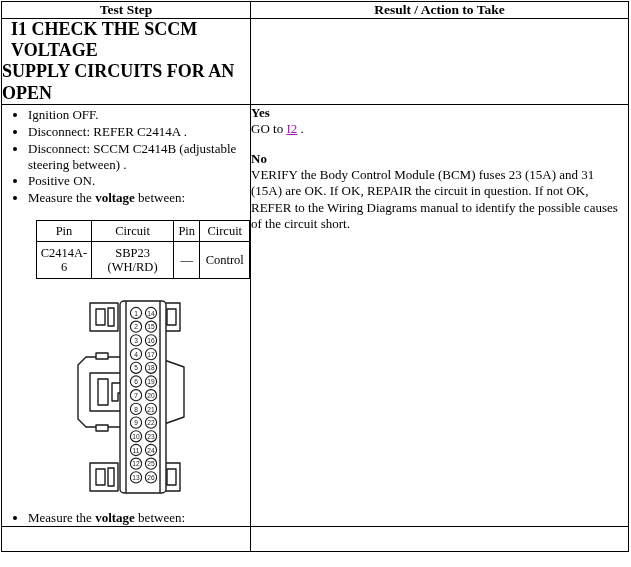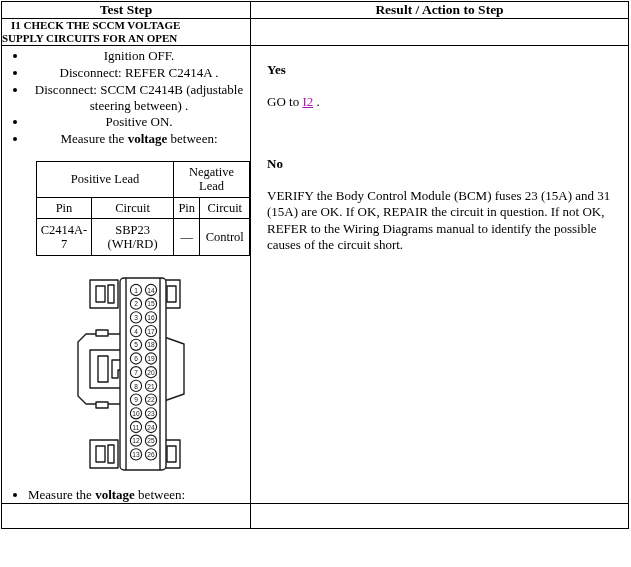--- a/index.html
+++ b/index.html
@@ -35,21 +35,21 @@
   .hdr-cell {
     text-align: center;
     font-weight: bold;
     font-size: 13.5px;
     padding: 4px 0 4px 0;
     height: 14px;
   }
 
   .title-cell {
     font-weight: bold;
-    font-size: 11px;
+    font-size: 18px;
     padding: 4px 6px 5px 6px;
     line-height: 1.18;
   }
   .title-cell .indent { padding-left: 9px; }
 
   .blank-cell { padding: 0; }
 
   
   .body-left {
     padding: 6px 4px 8px 4px;
@@ -57,21 +57,20 @@
 
   ul.steps {
     margin: 2px 0 0 0;
     padding-left: 26px;
     list-style-type: disc;
   }
   ul.steps li {
     margin: 0 0 1px 0;
     line-height: 1.22;
     font-size: 13px;
-    text-align: center;
   }
   ul.steps li b { font-weight: bold; }
 
   ul.steps-bottom {
     margin: 6px 0 0 0;
     padding-left: 26px;
     list-style-type: disc;
   }
   ul.steps-bottom li {
     line-height: 1.22;
@@ -106,42 +105,42 @@
     padding-left: 70px;
   }
 
   
   .body-right {
     padding: 46px 8px 8px 6px;
     line-height: 1.26;
     font-size: 13px;
   }
   .body-right .lbl { font-weight: bold; }
-  .body-right .para { margin: 16px; }
+  .body-right .para { margin: 0; }
   .body-right .gap { height: 13px; }
   a.xref {
     color: #a21caf;
     text-decoration: underline;
   }
 
   .filler-left, .filler-right { height: 24px; }
 </style>
 </head>
 <body>
 
 <table class="diag">
   <colgroup>
     <col class="c-left">
     <col class="c-right">
   </colgroup>
   <tbody>
 
     <tr>
       <th class="hdr-cell">Test Step</th>
-      <th class="hdr-cell">Result / Action to Step</th>
+      <th class="hdr-cell">Result / Action to Take</th>
     </tr>
 
     <tr>
       <td class="title-cell">
         <div class="indent">I1 CHECK THE SCCM VOLTAGE</div>
         <div>SUPPLY CIRCUITS FOR AN OPEN</div>
       </td>
       <td class="blank-cell"></td>
     </tr>
 
@@ -152,31 +151,27 @@
           <li>Ignition OFF.</li>
           <li>Disconnect: REFER C2414A .</li>
           <li>Disconnect: SCCM C2414B (adjustable steering between) .</li>
           <li>Positive ON.</li>
           <li><span>Measure the </span><b>voltage</b><span> between:</span></li>
         </ul>
 
         <table class="leads">
           <tbody>
             <tr>
-              <th class="w-pin1" colspan="2">Positive Lead</th>
-              <th colspan="2">Negative Lead</th>
-            </tr>
-            <tr>
               <th class="w-pin1">Pin</th>
               <th class="w-circ1">Circuit</th>
               <th class="w-pin2">Pin</th>
               <th class="w-circ2">Circuit</th>
             </tr>
             <tr>
-              <td class="tall">C2414A-7</td>
+              <td class="tall">C2414A-6</td>
               <td class="tall">
                 <div>SBP23</div>
                 <div>(WH/RD)</div>
               </td>
               <td class="tall">—</td>
               <td class="tall">Control</td>
             </tr>
           </tbody>
         </table>
 

